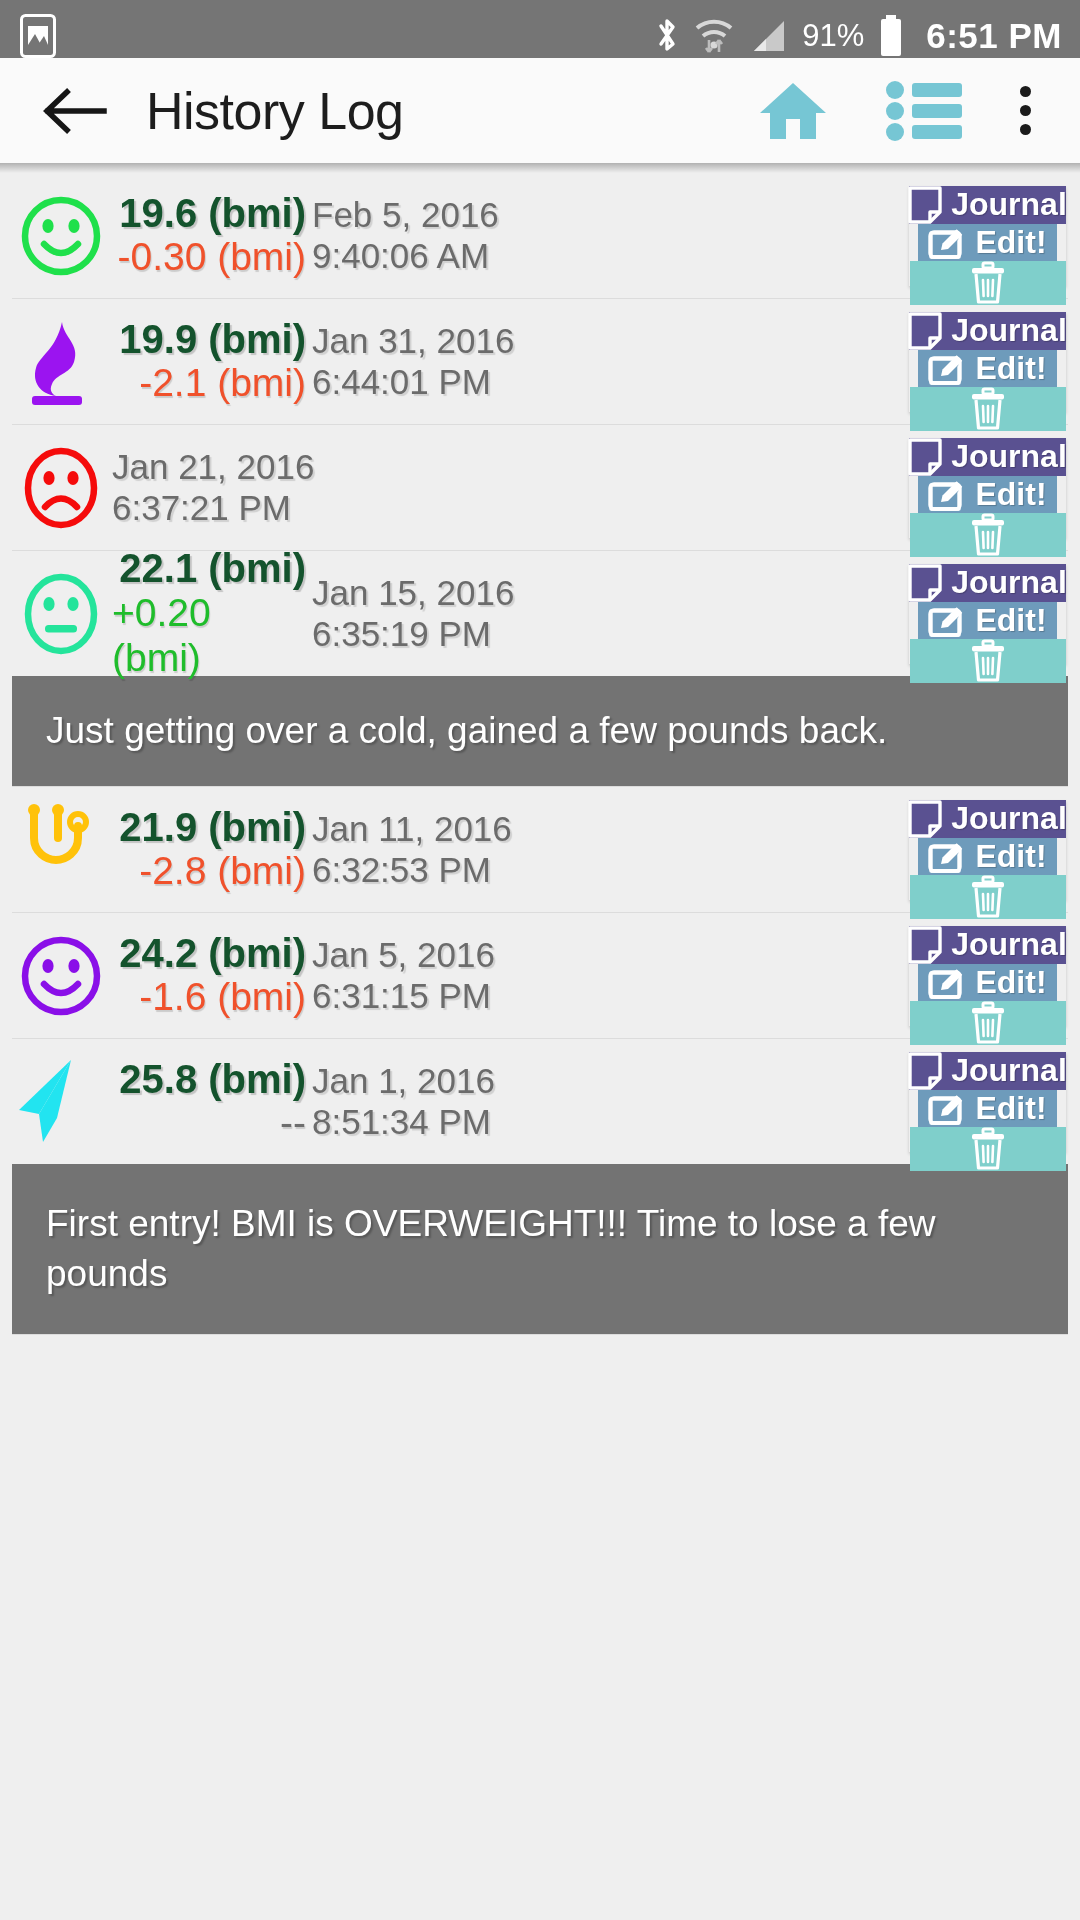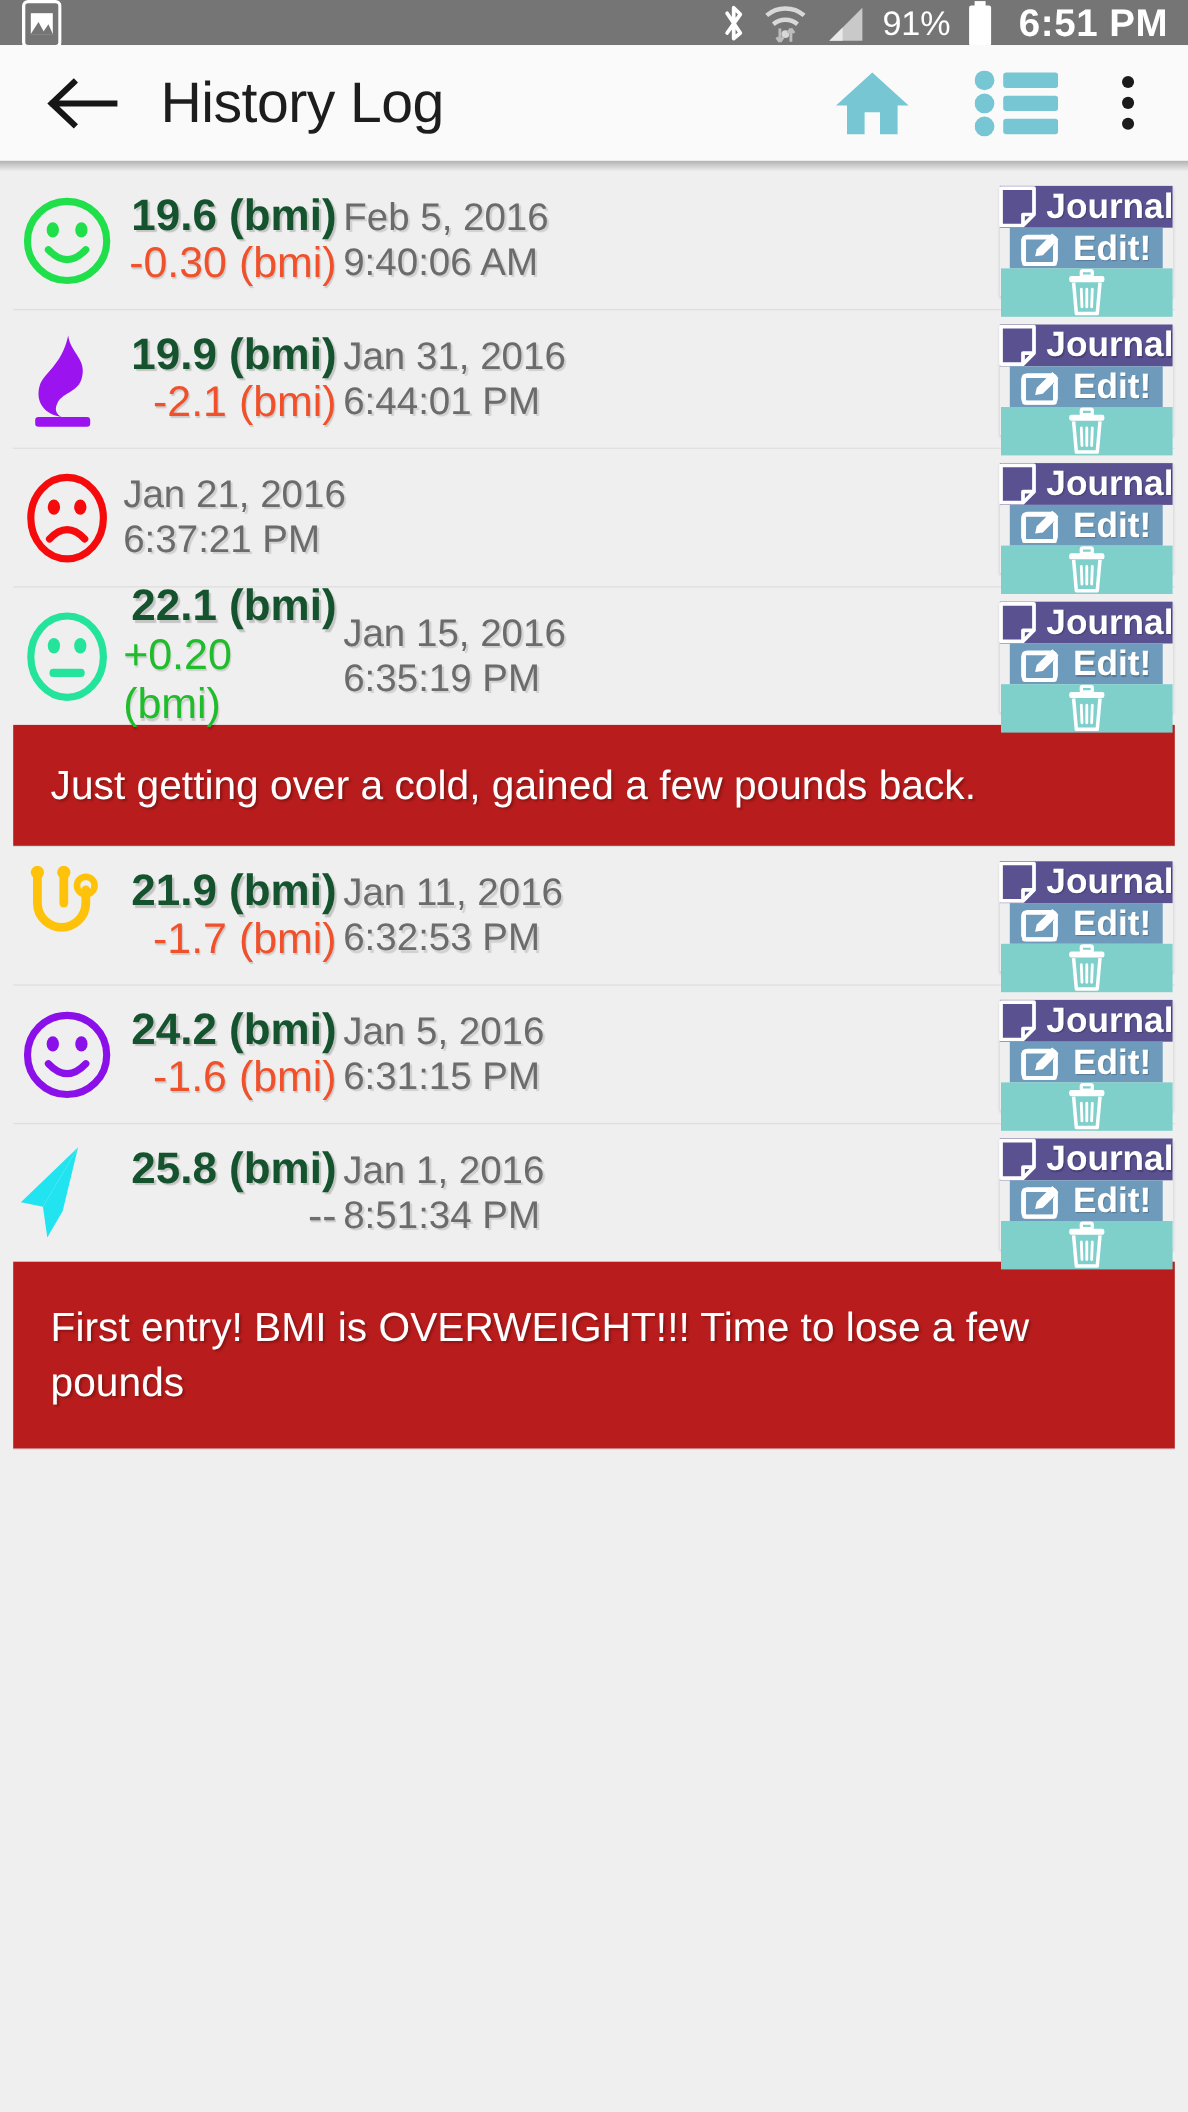--- a/index.html
+++ b/index.html
@@ -5,22 +5,22 @@
   * { margin:0; padding:0; box-sizing:border-box; }
   html, body {
     width:1080px; height:1920px;
     background:#EFEFEF;
     font-family:"Liberation Sans", sans-serif;
     overflow:hidden;
   }
 
   
   .statusbar{
-    height:41px; background:#757575;
-    display:flex; align-items:flex-start;
+    height:58px; background:#757575;
+    display:flex; align-items:flex-end;
     padding:0 18px 0 20px; color:#fff;
   }
   .sb-left{ display:flex; align-items:center; }
   .sb-right{ margin-left:auto; display:flex; align-items:center; gap:14px; }
   .sb-time{ font-size:35px; letter-spacing:.5px; margin-left:8px; font-weight:700; }
   .sb-batt-pct{ font-size:31px; font-weight:400; }
 
   
   .appbar{
     height:105px; background:#FAFAFA;
@@ -97,21 +97,21 @@
     display:flex; align-items:center; justify-content:center;
     gap:9px; color:#fff; font-size:32px; font-weight:bold;
     text-shadow:1px 1px 1px rgba(0,0,0,.22);
   }
   .btn-journal{ width:157px; background:#5A5191; }
   .btn-edit{ width:139px; background:#6E9BBB; }
   .btn-delete{ width:156px; background:#7FCFCB; }
 
   
   .note{
-    background:#b91c1c;
+    background:#737373;
     margin:0 12px;
     padding:28px 34px;
     color:#fff; font-size:37px; line-height:1.34;
     text-shadow:2px 2px 2px rgba(0,0,0,.25);
     min-height:110px;
     display:flex; align-items:center;
   }
   .note.tall{ min-height:170px; }
 
   .filler{ flex:1; background:#EFEFEF; }
@@ -405,21 +405,21 @@
         <svg width="86" height="92" viewBox="0 0 86 92">
         <path d="M16 8 L16 34 C16 48 28 56 38 56 C48 56 60 48 60 34 L60 22" fill="none" stroke="#FFC20A" stroke-width="8" stroke-linecap="round"></path>
         <path d="M40 8 L40 34" fill="none" stroke="#FFC20A" stroke-width="8" stroke-linecap="round"></path>
         <circle cx="16" cy="6" r="6" fill="#FFC20A"></circle>
         <circle cx="40" cy="6" r="6" fill="#FFC20A"></circle>
         <circle cx="60" cy="18" r="8" fill="none" stroke="#FFC20A" stroke-width="6"></circle>
       </svg>
       </div>
     <div class="bmi-cell">
       <div class="bmi-main">21.9 (bmi)</div>
-      <div class="bmi-delta neg">-1.7 (bmi)</div>
+      <div class="bmi-delta neg">-2.8 (bmi)</div>
     </div>
     <div class="date-cell">
       <div class="date-line">Jan 11, 2016</div>
       <div class="date-line">6:32:53 PM</div>
     </div>
     <div class="actions">
       <div class="btn btn-journal">
         <span>
             <svg width="34" height="38" viewBox="0 0 34 38">
   <path d="M2 2 H32 V26 L22 36 H2 Z" fill="none" stroke="#fff" stroke-width="3.4" stroke-linejoin="round"></path>

